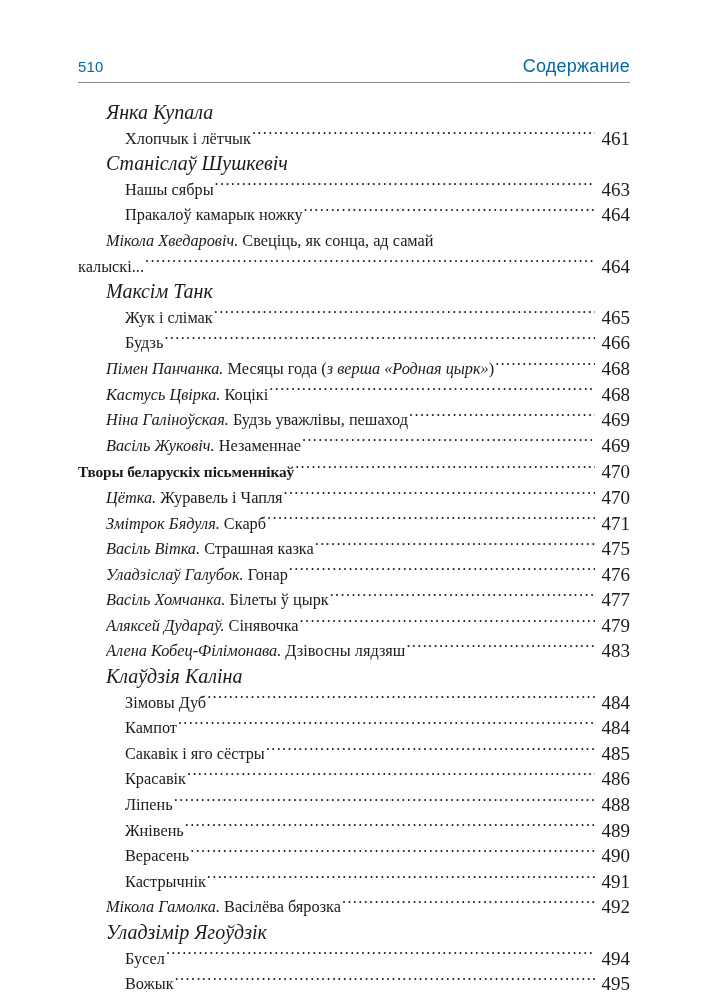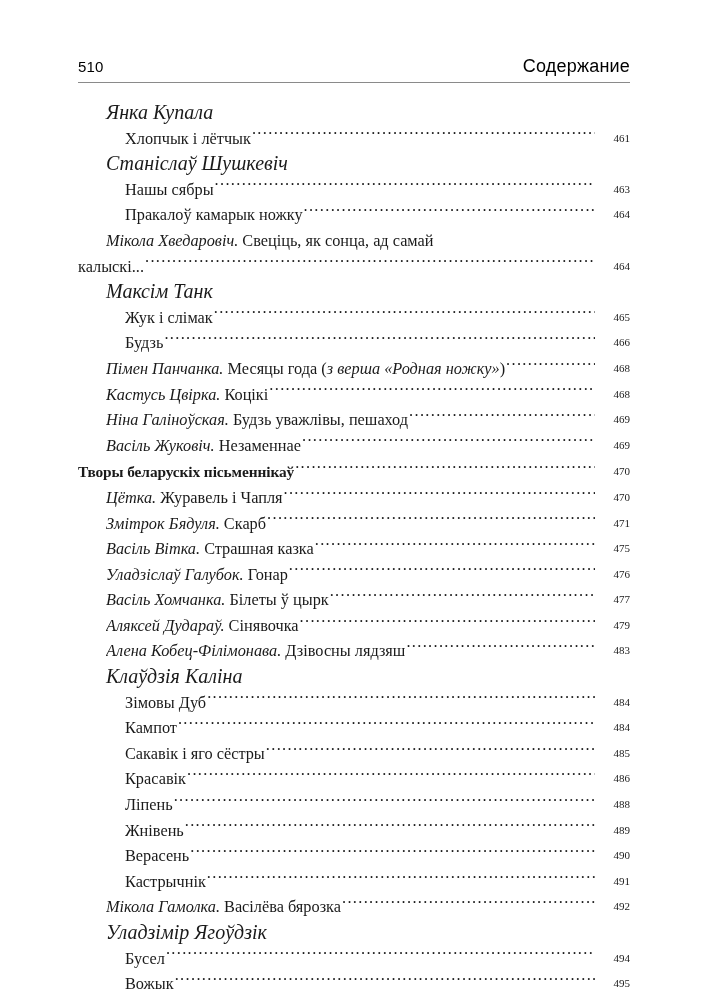--- a/index.html
+++ b/index.html
@@ -20,21 +20,21 @@
   .page-header {
     position: absolute;
     left: 78px;
     top: 56px;
     width: 552px;
     display: flex;
     justify-content: space-between;
     align-items: baseline;
     font-family: "Liberation Sans", "DejaVu Sans", sans-serif;
     font-size: 14.5px;
-    color: #000000;
+    color: #0369a1;
     letter-spacing: .2px;
   }
   .page-header .folio { font-size: 15px; }
   .page-header .running-title { font-size: 18px; }
 
   .header-rule {
     position: absolute;
     left: 78px;
     top: 82px;
     width: 552px;
@@ -82,21 +82,21 @@
     white-space: nowrap;
     letter-spacing: 1.35px;
     font-size: 16.3px;
     color: #1a1a1a;
   }
 
   .toc-line .folio {
     flex: 0 0 auto;
     width: 34px;
     text-align: right;
-    font-size: 11px;
+    font-size: 19px;
   }
 
   
   .lvl-0  { padding-left: 0px; }    
   .lvl-1  { padding-left: 28px; }   
   .lvl-2  { padding-left: 47px; }   
 
   
   .author-head {
     font-style: italic;
@@ -160,21 +160,21 @@
       <span class="label">Жук і слімак</span>
       <span class="leader"></span>
       <span class="folio">465</span>
     </div>
     <div class="toc-line lvl-2">
       <span class="label">Будзь</span>
       <span class="leader"></span>
       <span class="folio">466</span>
     </div>
     <div class="toc-line lvl-1">
-      <span class="label"><span class="au">Пімен Панчанка.</span><span> Месяцы года (</span><span class="nested-italic">з верша «Родная ножку»</span><span>)</span></span>
+      <span class="label"><span class="au">Пімен Панчанка.</span><span> Месяцы года (</span><span class="nested-italic">з верша «Родная цырк»</span><span>)</span></span>
       <span class="leader"></span>
       <span class="folio">468</span>
     </div>
     <div class="toc-line lvl-1">
       <span class="label"><span class="au">Кастусь Цвірка.</span><span> Коцікі</span></span>
       <span class="leader"></span>
       <span class="folio">468</span>
     </div>
     <div class="toc-line lvl-1">
       <span class="label"><span class="au">Ніна Галіноўская.</span><span> Будзь уважлівы, пешаход</span></span>

